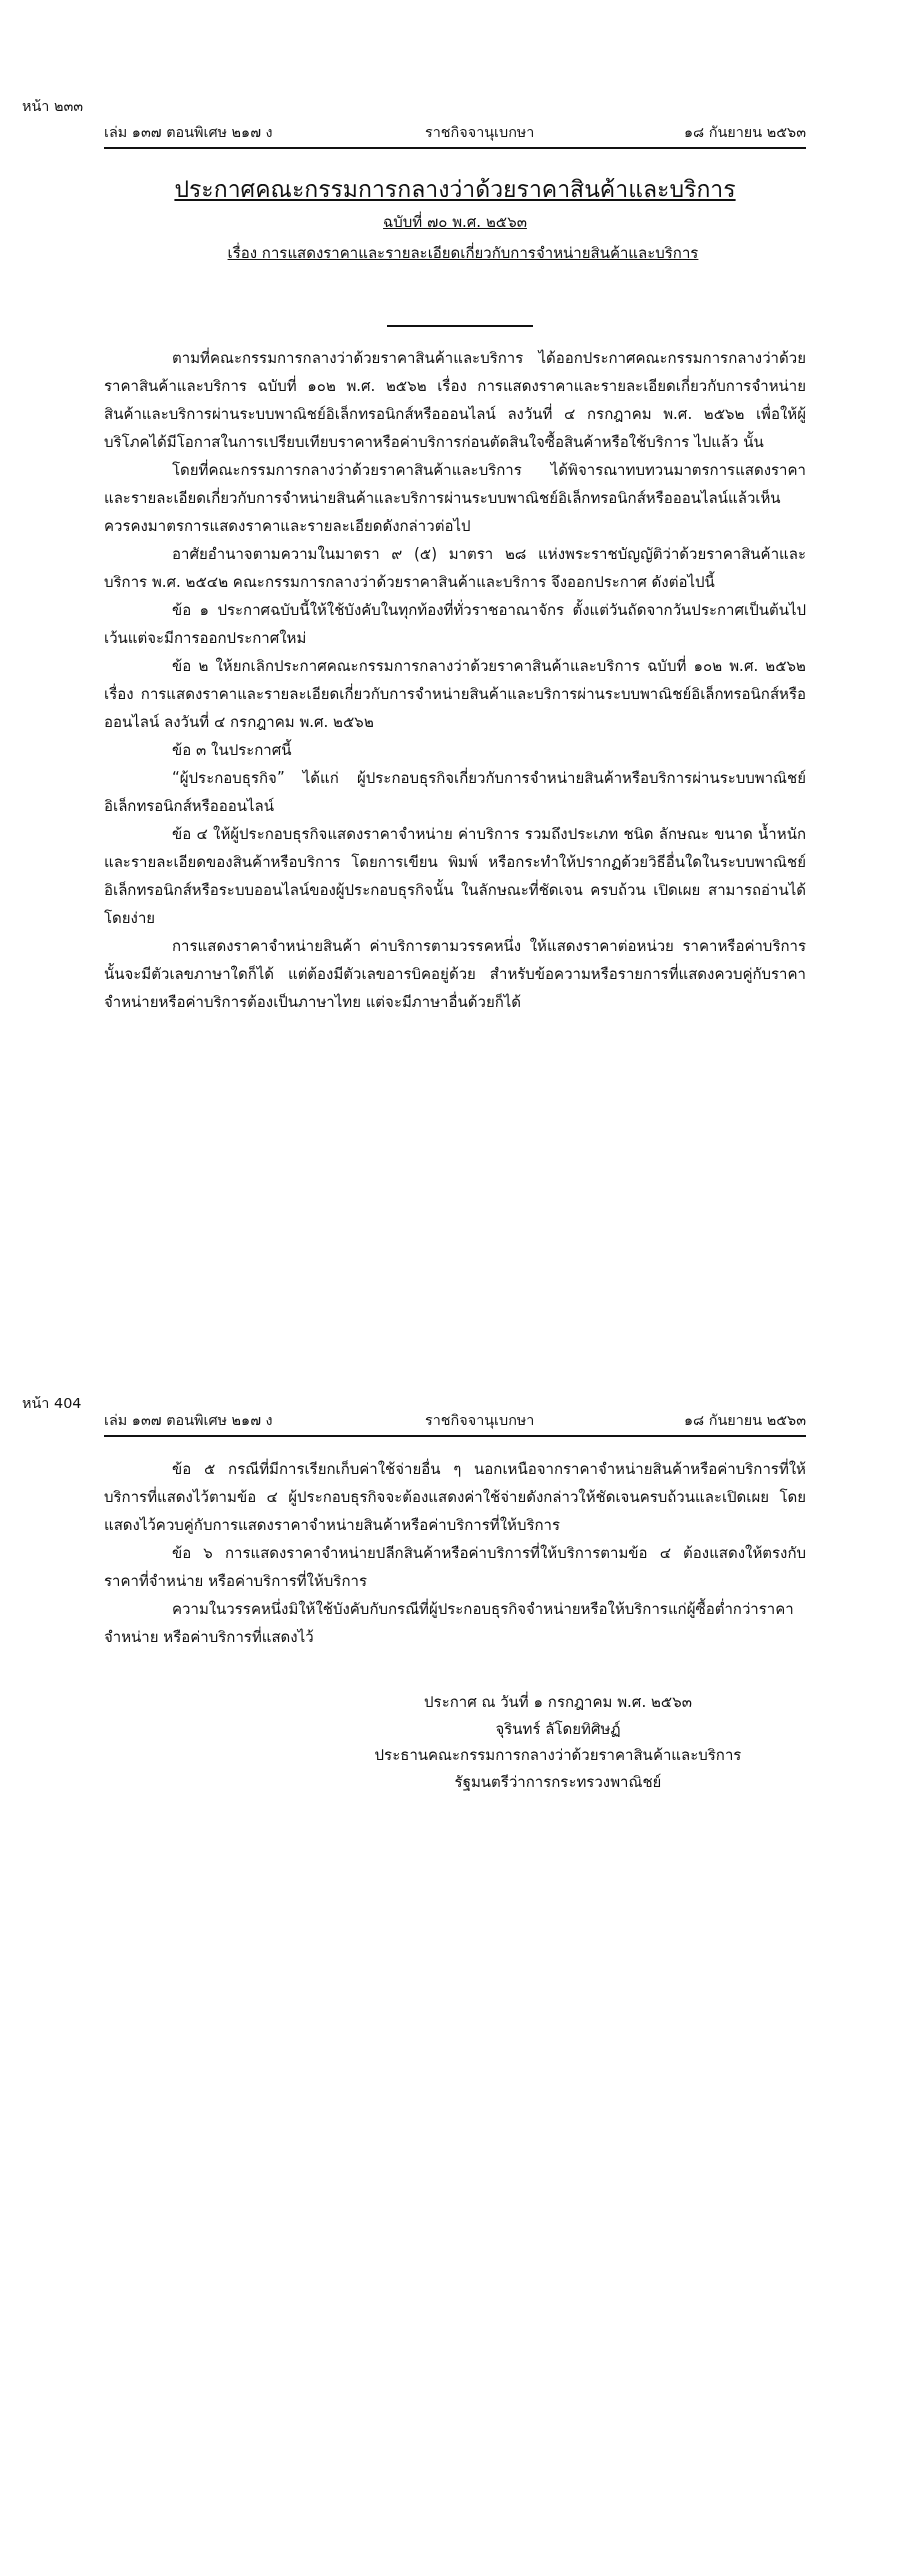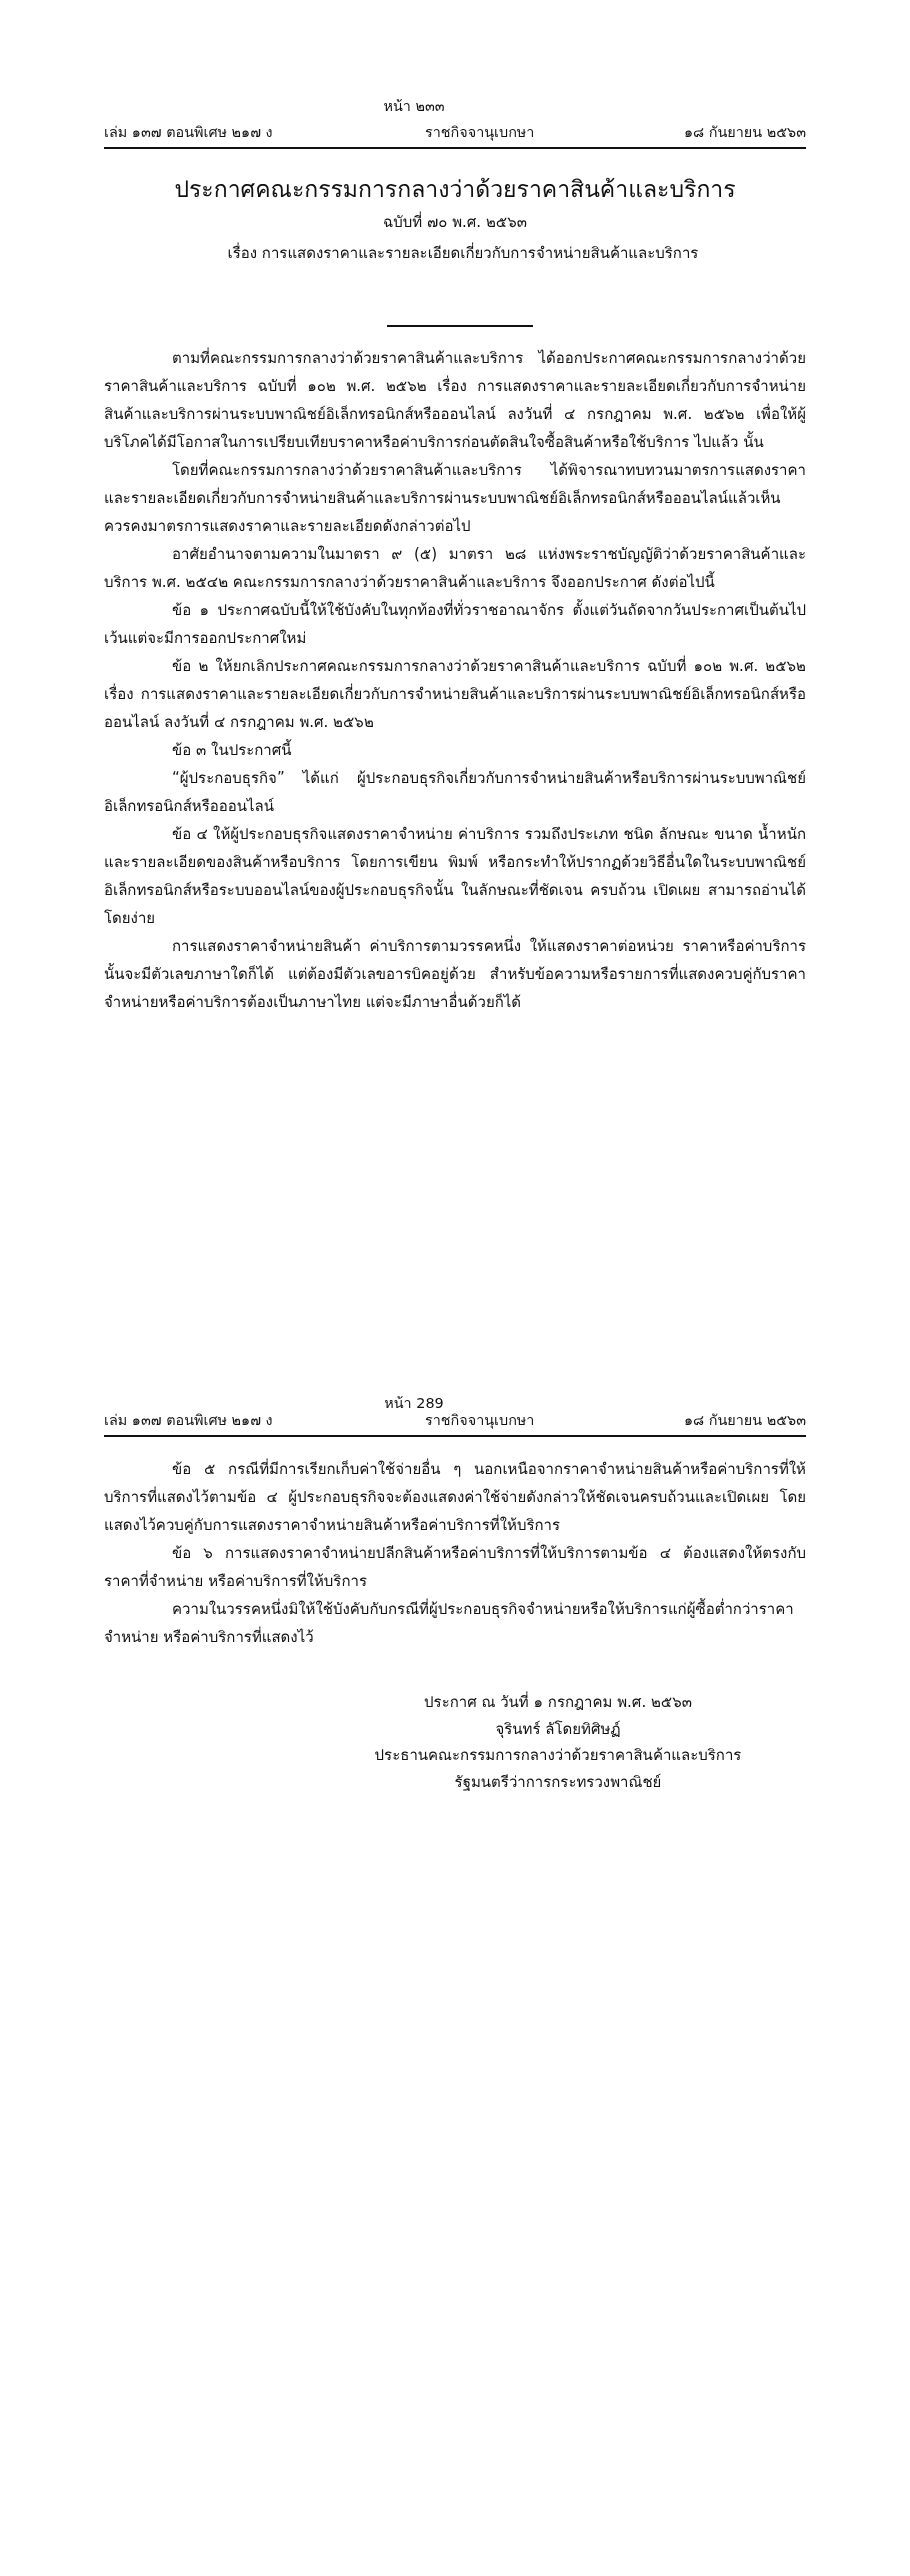--- a/index.html
+++ b/index.html
@@ -3,32 +3,32 @@
 <meta charset="utf-8">
 <style>
   html, body { margin: 0; padding: 0; background: #ffffff; }
   body {
     width: 910px; height: 2576px; position: relative; overflow: hidden;
     font-family: "DejaVu Sans", "Liberation Sans", sans-serif;
     color: #111111;
   }
   .page { position: absolute; left: 0; width: 910px; }
   .page-num {
-    position: absolute; left: 0; width: 800px; text-align: center;
-    font-size: 14.4px; line-height: 18px; padding-left: 28px; box-sizing: border-box;
+    position: absolute; left: 0; width: 800px; 
+    font-size: 14.4px; line-height: 18px; padding-left: 22px; box-sizing: border-box;
   }
   .masthead {
     position: absolute; left: 104px; width: 702px; height: 23px;
     font-size: 14.4px; line-height: 23px;
   }
   .masthead span { position: absolute; top: 0; white-space: nowrap; }
   .rule-thick {
     position: absolute; left: 104px; width: 702px; height: 2.3px; background: #111;
   }
-  .center { position: absolute; left: 0; width: 910px; text-align: center; white-space: nowrap; }
+  .center { position: absolute; left: 0; width: 910px; text-align: center; white-space: nowrap; text-decoration: underline; }
   .title { font-size: 23px; line-height: 30px; }
   .sub { font-size: 15px; line-height: 26px; }
   .divider { position: absolute; left: 387px; width: 146px; height: 1.5px; background: #111; }
   .body-text {
     position: absolute; left: 104px; width: 702px;
     font-size: 15px; line-height: 28px; text-align: justify;
   }
   .para { margin: 0; text-indent: 68px; }
   .sig { position: absolute; font-size: 15px; line-height: 26.5px; white-space: nowrap; text-align: center; }
 </style>
@@ -57,21 +57,21 @@
     <p class="para">ข้อ ๑  ประกาศฉบับนี้ให้ใช้บังคับในทุกท้องที่ทั่วราชอาณาจักร ตั้งแต่วันถัดจากวันประกาศเป็นต้นไป เว้นแต่จะมีการออกประกาศใหม่</p>
     <p class="para">ข้อ ๒  ให้ยกเลิกประกาศคณะกรรมการกลางว่าด้วยราคาสินค้าและบริการ ฉบับที่ ๑๐๒ พ.ศ. ๒๕๖๒ เรื่อง การแสดงราคาและรายละเอียดเกี่ยวกับการจำหน่ายสินค้าและบริการผ่านระบบพาณิชย์อิเล็กทรอนิกส์หรือออนไลน์ ลงวันที่ ๔ กรกฎาคม พ.ศ. ๒๕๖๒</p>
     <p class="para">ข้อ ๓  ในประกาศนี้</p>
     <p class="para">“ผู้ประกอบธุรกิจ” ได้แก่ ผู้ประกอบธุรกิจเกี่ยวกับการจำหน่ายสินค้าหรือบริการผ่านระบบพาณิชย์อิเล็กทรอนิกส์หรือออนไลน์</p>
     <p class="para">ข้อ ๔  ให้ผู้ประกอบธุรกิจแสดงราคาจำหน่าย ค่าบริการ รวมถึงประเภท ชนิด ลักษณะ ขนาด น้ำหนัก และรายละเอียดของสินค้าหรือบริการ โดยการเขียน พิมพ์ หรือกระทำให้ปรากฏด้วยวิธีอื่นใดในระบบพาณิชย์อิเล็กทรอนิกส์หรือระบบออนไลน์ของผู้ประกอบธุรกิจนั้น ในลักษณะที่ชัดเจน ครบถ้วน เปิดเผย สามารถอ่านได้โดยง่าย</p>
     <p class="para">การแสดงราคาจำหน่ายสินค้า ค่าบริการตามวรรคหนึ่ง ให้แสดงราคาต่อหน่วย ราคาหรือค่าบริการนั้นจะมีตัวเลขภาษาใดก็ได้ แต่ต้องมีตัวเลขอารบิคอยู่ด้วย สำหรับข้อความหรือรายการที่แสดงควบคู่กับราคาจำหน่ายหรือค่าบริการต้องเป็นภาษาไทย  แต่จะมีภาษาอื่นด้วยก็ได้</p>
   </div>
 </div>
 
 <div class="page" style="top:0;height:2576px;">
-  <div class="page-num" style="top:1394px;">หน้า   289</div>
+  <div class="page-num" style="top:1394px;">หน้า   404</div>
 
   <div class="masthead" style="top:1409px;">
     <span style="left:0;">เล่ม   ๑๓๗   ตอนพิเศษ   ๒๑๗   ง</span>
     <span style="left:321px;">ราชกิจจานุเบกษา</span>
     <span style="right:0;">๑๘   กันยายน   ๒๕๖๓</span>
   </div>
   <div class="rule-thick" style="top:1435px;"></div>
 
   <div class="body-text" style="top:1455px;">
     <p class="para">ข้อ ๕  กรณีที่มีการเรียกเก็บค่าใช้จ่ายอื่น ๆ นอกเหนือจากราคาจำหน่ายสินค้าหรือค่าบริการที่ให้บริการที่แสดงไว้ตามข้อ ๔ ผู้ประกอบธุรกิจจะต้องแสดงค่าใช้จ่ายดังกล่าวให้ชัดเจนครบถ้วนและเปิดเผย โดยแสดงไว้ควบคู่กับการแสดงราคาจำหน่ายสินค้าหรือค่าบริการที่ให้บริการ</p>

